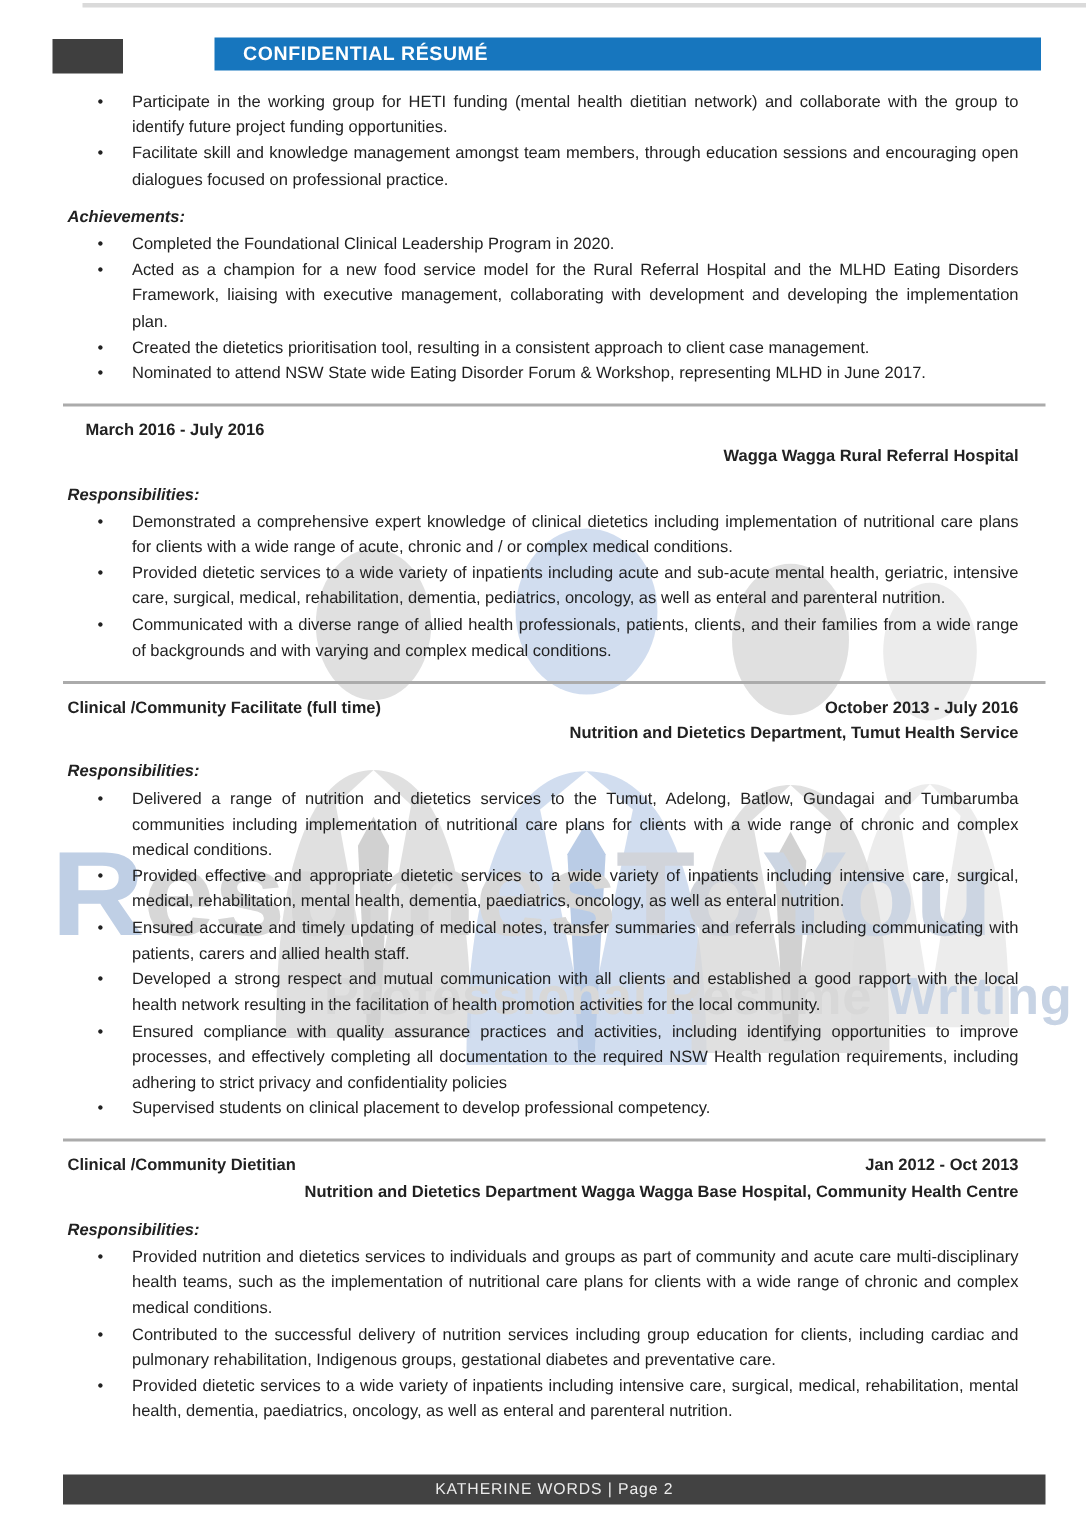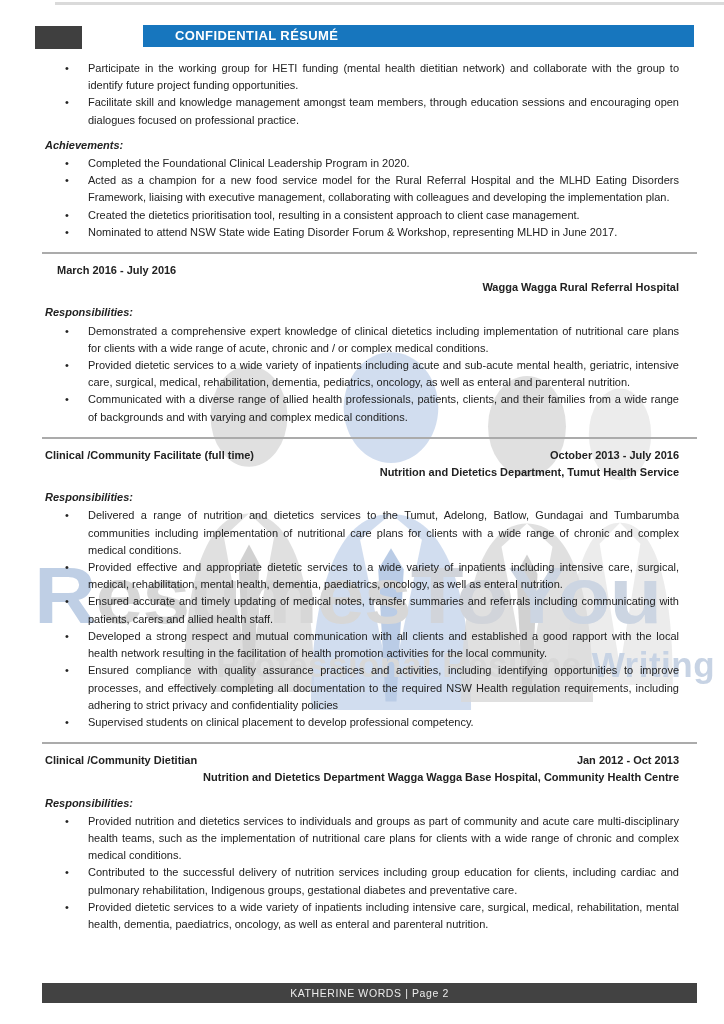--- a/index.html
+++ b/index.html
@@ -6,21 +6,21 @@
   body{width:724px;height:1024px;font-family:"Liberation Sans",sans-serif;}
   .page{position:relative;width:724px;height:1024px;background:#ffffff;overflow:hidden;}
 
   
   .topline{position:absolute;top:2px;left:55px;right:0;height:3px;background:#dadada;z-index:3;}
 
   
   .hdr{position:absolute;top:25px;left:35px;right:30px;display:flex;align-items:flex-start;z-index:3;}
   .block{width:47px;height:23px;background:#3f3f3f;margin-top:1px;flex:0 0 47px;}
   .banner{margin-left:61px;flex:1;height:22px;background:#1776be;color:#ffffff;
-          font-weight:bold;font-size:13px;line-height:22px;padding-left:32px;letter-spacing:.4px;}
+          font-weight:bold;font-size:13px;line-height:22px;padding-left:19px;letter-spacing:.4px;}
 
   
   .wm{position:absolute;inset:0;z-index:1;pointer-events:none;}
   .fig{position:absolute;opacity:.8;}
   .wm-brand{position:absolute;top:550px;left:34px;font-size:80px;font-weight:bold;
             letter-spacing:-1px;white-space:nowrap;transform:scaleX(1.08);transform-origin:left center;}
   .wm-brand .c-blue{color:#bfcfe5;}
   .wm-brand .c-gray{color:#d7d7d7;}
   .wm-brand .c-gray2{color:#d1d4da;}
   .wm-brand .c-blue2{color:#ccd5e2;}
@@ -98,21 +98,21 @@
       <span class="bt">Facilitate skill and knowledge management amongst team members, through education sessions and encouraging open dialogues focused on professional practice.</span>
     </div>
 
     <div class="h">Achievements:</div>
     <div class="b">
       <span class="dot">•</span>
       <span class="bt">Completed the Foundational Clinical Leadership Program in 2020.</span>
     </div>
     <div class="b">
       <span class="dot">•</span>
-      <span class="bt">Acted as a champion for a new food service model for the Rural Referral Hospital and the MLHD Eating Disorders Framework, liaising with executive management, collaborating with colleagues and developing the implementation plan.</span>
+      <span class="bt">Acted as a champion for a new food service model for the Rural Referral Hospital and the MLHD Eating Disorders Framework, liaising with executive management, collaborating with development and developing the implementation plan.</span>
     </div>
     <div class="b">
       <span class="dot">•</span>
       <span class="bt">Created the dietetics prioritisation tool, resulting in a consistent approach to client case management.</span>
     </div>
     <div class="b">
       <span class="dot">•</span>
       <span class="bt">Nominated to attend NSW State wide Eating Disorder Forum &amp; Workshop, representing MLHD in June 2017.</span>
     </div>
 

